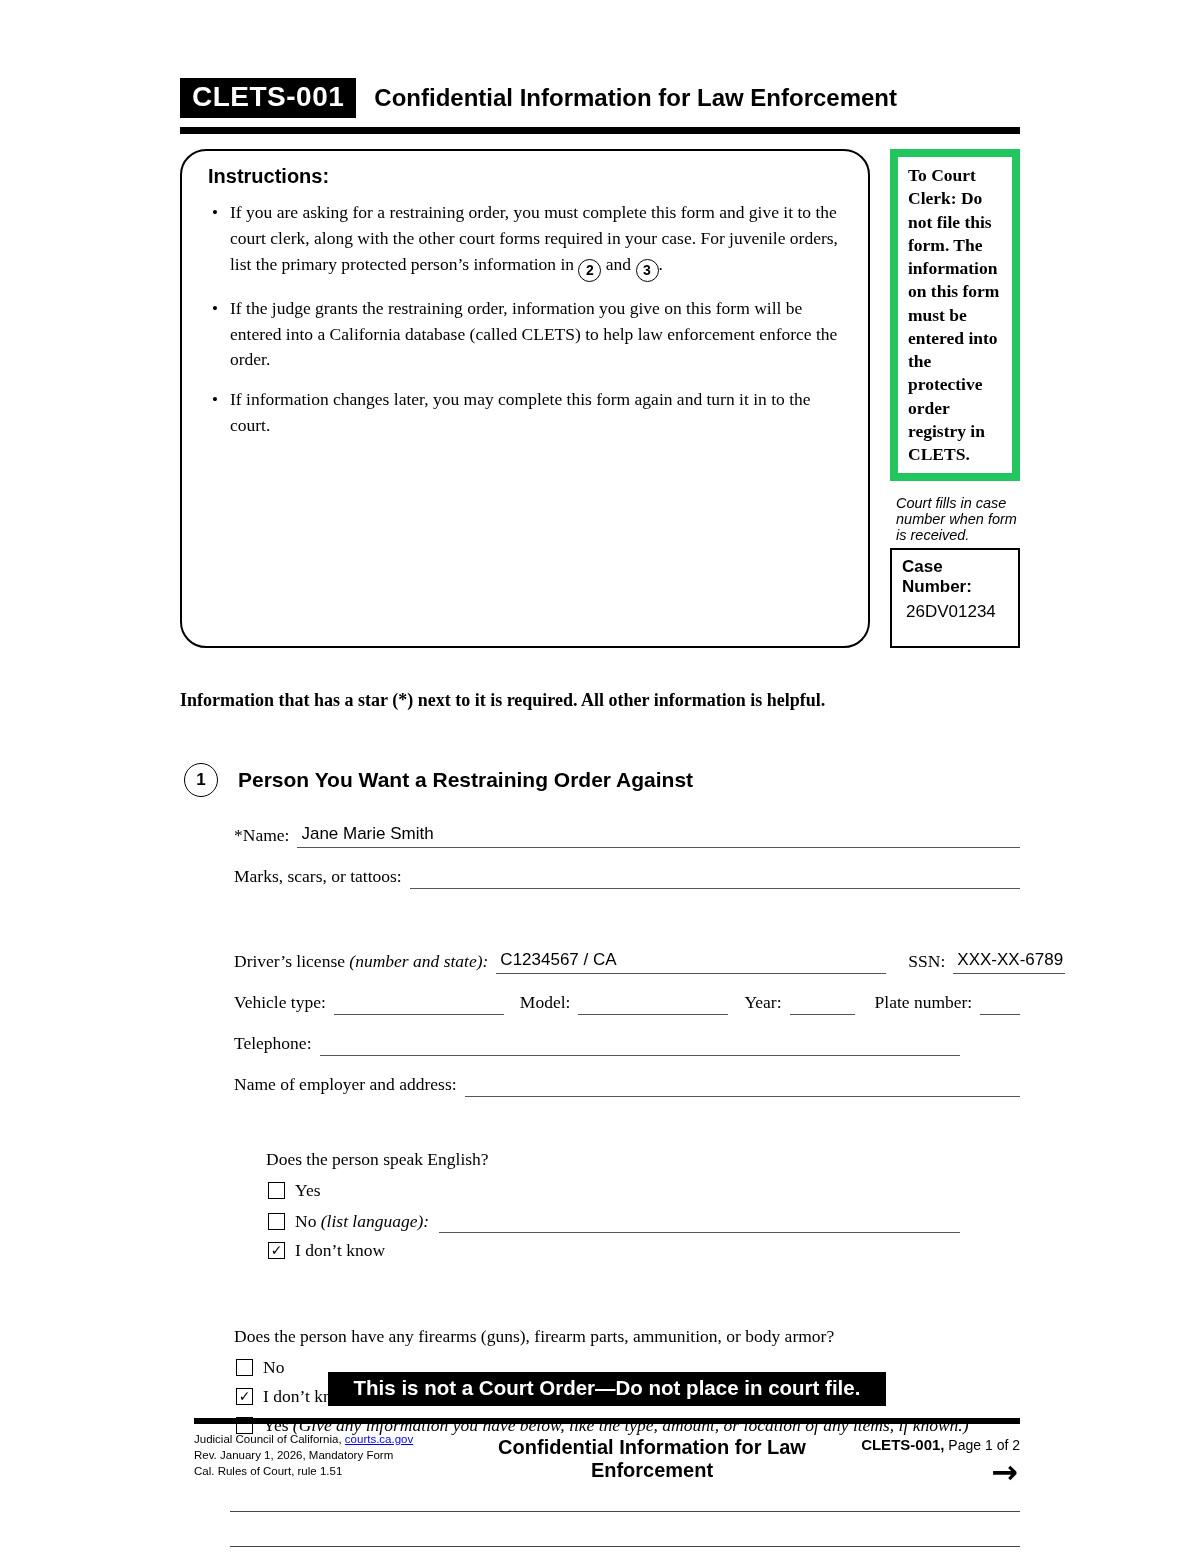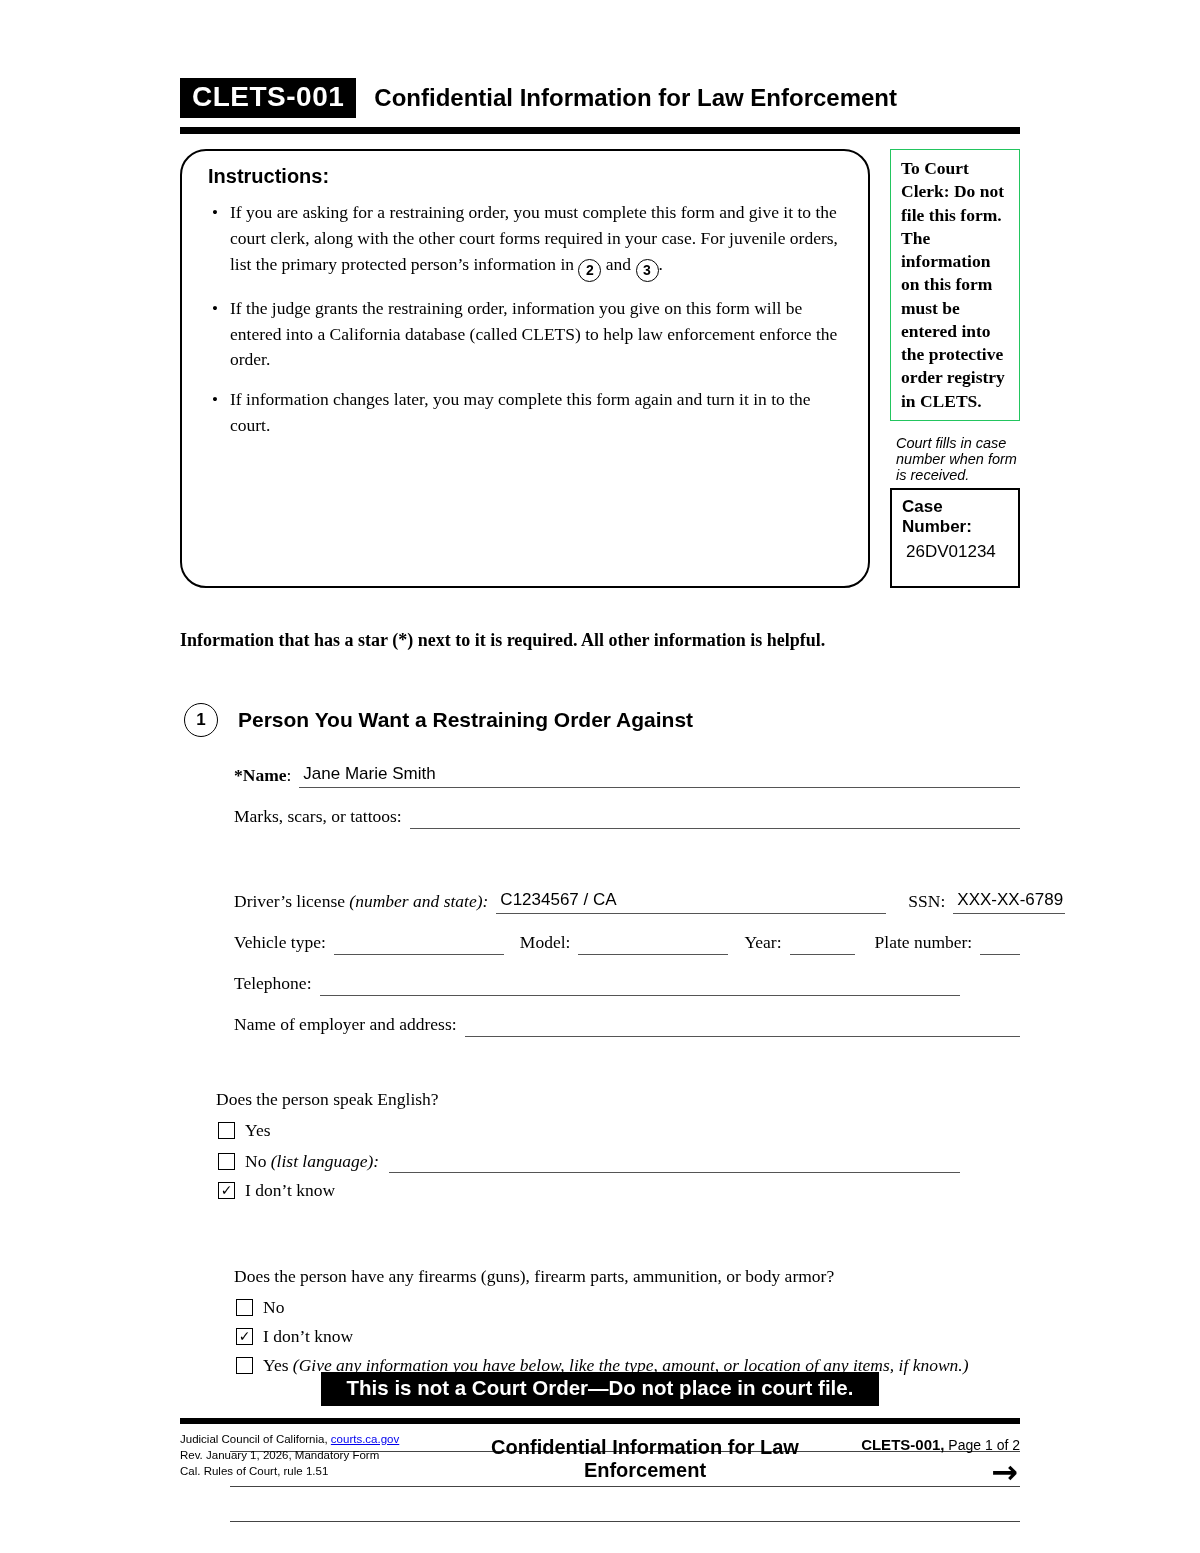--- a/index.html
+++ b/index.html
@@ -21,64 +21,64 @@
   .instr-heading { font-family:"Liberation Sans", sans-serif; font-weight:bold; font-size:20px; margin-bottom:12px; }
   .instr-list { list-style:none; }
   .instr-list li { position:relative; padding-left:22px; font-size:17.5px; line-height:1.48; margin-bottom:14px; }
   .instr-list li::before { content:"•"; position:absolute; left:4px; top:0; font-size:17px; }
   .circled { display:inline-flex; align-items:center; justify-content:center;
              width:23px; height:23px; border:1.5px solid #000; border-radius:50%;
              font-family:"Liberation Sans", sans-serif; font-weight:bold; font-size:14px;
              vertical-align:-5px; }
 
   .right-col { flex:1; }
-  .clerk-box { border:1px solid #22c55e; padding:7px 10px; font-weight:bold; font-size:17.5px; line-height:1.33; }
+  .clerk-box { border:8px solid #22c55e; padding:7px 10px; font-weight:bold; font-size:17.5px; line-height:1.33; }
   .case-note { font-family:"Liberation Sans", sans-serif; font-style:italic; font-size:14.5px; margin:14px 0 5px 6px; }
   .case-box { border:2px solid #000; padding:7px 10px 24px 10px; }
   .case-label { font-family:"Liberation Sans", sans-serif; font-weight:bold; font-size:17px; }
   .case-value { font-family:"Liberation Sans", sans-serif; font-size:17px; margin:5px 0 0 4px; }
   .date-row { display:flex; align-items:flex-end; margin-top:27px; font-size:18px; }
   .date-row .uline { flex:0 0 148px; border-bottom:1.5px solid #444; height:22px; margin-left:4px; }
 
   
   .star-note { margin-top:42px; font-weight:bold; font-size:18px; }
   .sec-head { display:flex; align-items:center; margin-top:52px; }
   .sec-circle { flex:0 0 34px; width:34px; height:34px; border:1.5px solid #000; border-radius:50%;
                 display:flex; align-items:center; justify-content:center;
                 font-family:"Liberation Sans", sans-serif; font-weight:bold; font-size:17px; margin-left:4px; }
   .sec-title { font-family:"Liberation Sans", sans-serif; font-weight:bold; font-size:21px; margin-left:20px; }
 
   
   .fields { margin:24px 0 0 54px; }
   .frow { display:flex; align-items:flex-end; margin-bottom:16px; line-height:25px; font-size:17.5px; }
   .lbl  { white-space:nowrap; }
-  .lbl b { font-weight:bold; }
+  .lbl b { font-weight:normal; }
   .lbl i, .ital { font-style:italic; }
   .line { flex:1 1 auto; border-bottom:1.5px solid #555; min-height:25px;
           display:flex; align-items:flex-end; margin-left:8px; }
   .line .val { font-family:"Liberation Sans", sans-serif; font-size:17px; padding:0 2px 1px 4px; white-space:nowrap; }
   .line.w-fixed { flex:0 0 auto; }
 
   
   .question { font-size:17.5px; margin-bottom:9px; }
   .opt-row { display:flex; align-items:flex-end; margin-bottom:6px; font-size:17.5px; line-height:23px; }
   .cbox { flex:0 0 17px; width:17px; height:17px; border:1.5px solid #000; margin:0 10px 3px 2px;
           display:flex; align-items:center; justify-content:center;
           font-family:"DejaVu Sans", sans-serif; font-size:14px; font-weight:bold; line-height:15px; }
   .opt-row .line { margin-left:10px; }
 
-  .qa-english { margin:52px 0 0 36px; }
+  .qa-english { margin:52px 0 0 86px; }
   .qa-firearms { margin:64px 0 0 54px; }
 
   
   .blank-lines { margin:40px 0 0 50px; }
   .blank-line { height:35px; border-bottom:1.5px solid #444; }
 
   
-  .bottom { position:absolute; left:70px; right:70px; top:1372px; }
+  .bottom { position:absolute; left:84px; right:70px; top:1372px; }
   .banner-wrap { text-align:center; }
   .banner { display:inline-block; background:#000; color:#fff;
             font-family:"Liberation Sans", sans-serif; font-weight:bold; font-size:20.5px;
             padding:4px 26px 6px 26px; }
   .bottom .thick-rule-footer { margin-top:12px; }
   .footer { display:flex; margin-top:7px; }
   .foot-left { flex:0 0 300px; font-family:"Liberation Sans", sans-serif; font-size:11.5px; line-height:1.4; }
   .foot-left a { color:#0000EE; text-decoration:underline; }
   .foot-center { flex:1; text-align:center; font-family:"Liberation Sans", sans-serif;
                  font-weight:bold; font-size:20px; padding-top:5px; }

